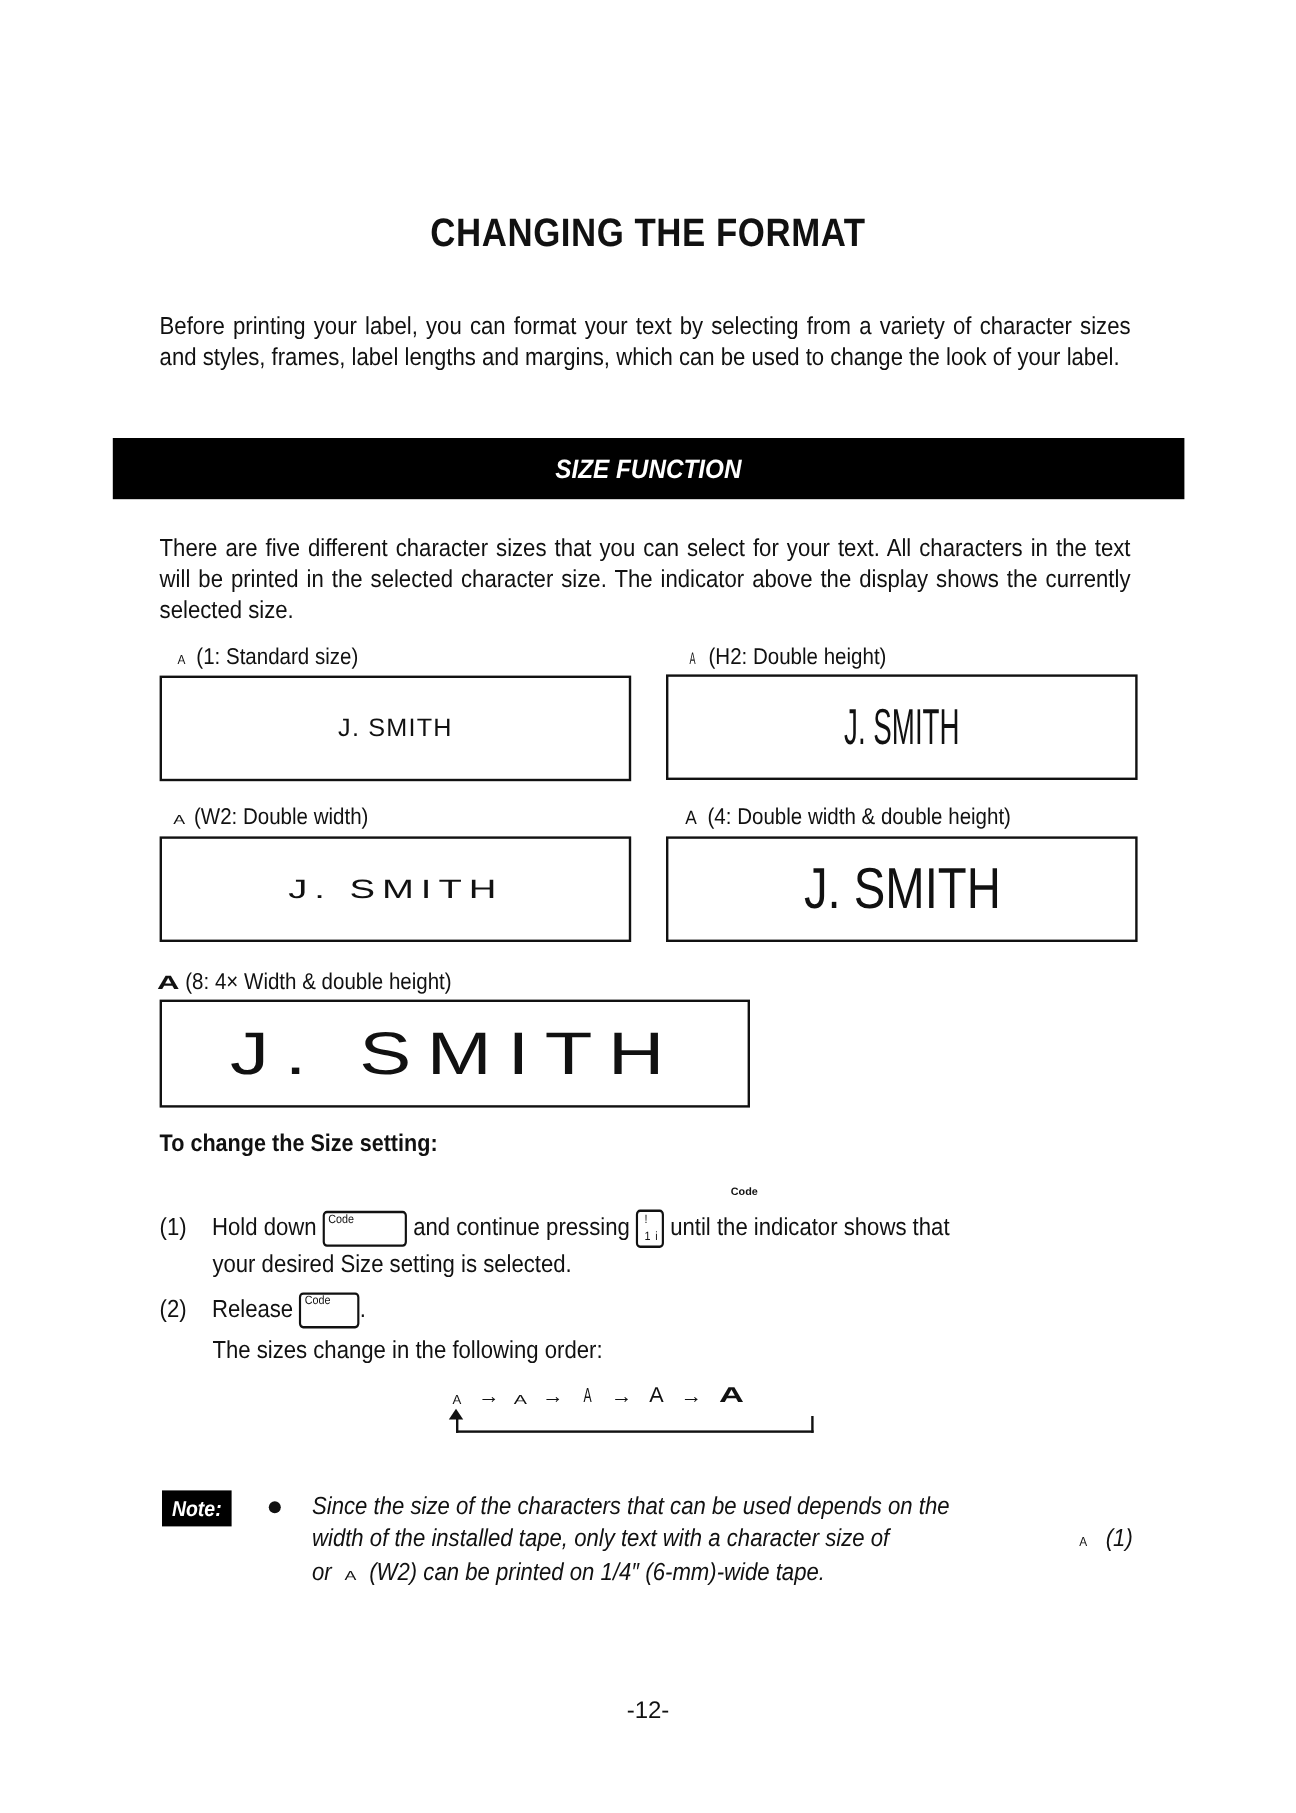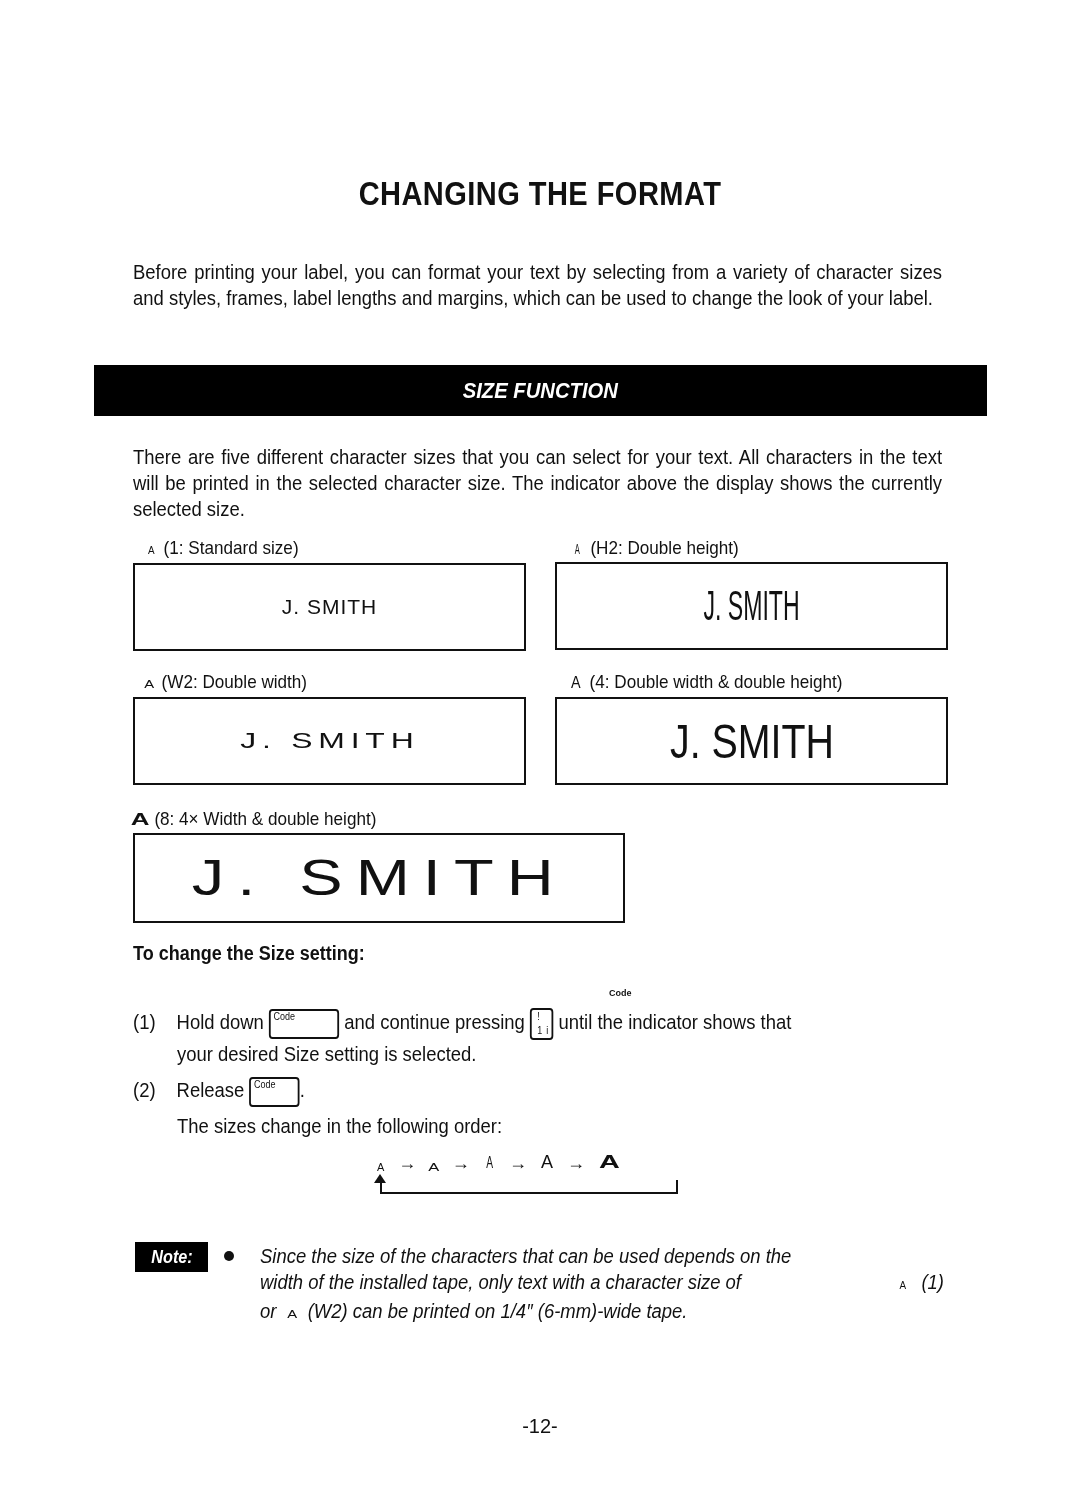--- a/index.html
+++ b/index.html
@@ -20,21 +20,21 @@
   .key { display: inline-block; border: 2px solid #111; border-radius: 4px; position: relative; vertical-align: middle; box-sizing: border-box; }
   .key.code { width: 78px; height: 30px; }
   .key.code .klabel { position: absolute; left: 3px; top: 0; font-size: 10px; font-family: "Liberation Sans", sans-serif; }
   .key.size { width: 26px; height: 32px; }
   .key.size .glyph { position: absolute; font-size: 10px; font-family: "Liberation Sans", sans-serif; }
   .sizelbl { font-size: 9px; font-family: "Liberation Sans", sans-serif; font-weight: bold; }
   .order { left: 377px; top: 1152px; display: flex; align-items: flex-end; gap: 14px; font-family: "Liberation Sans", sans-serif; }
   .arrow { font-size: 18px; line-height: 20px; }
   .loop { left: 380px; top: 1180px; width: 298px; height: 14px; border-left: 2px solid #111; border-right: 2px solid #111; border-bottom: 2px solid #111; box-sizing: border-box; }
   .loop-tip { left: 374px; top: 1174px; width: 0; height: 0; border-left: 6px solid transparent; border-right: 6px solid transparent; border-bottom: 9px solid #111; }
-  .notebadge { left: 135px; top: 1242px; width: 73px; height: 30px; background: #000; color: #fff; display: flex; align-items: center; justify-content: center; }
+  .notebadge { left: 135px; top: 1242px; width: 58px; height: 30px; background: #000; color: #fff; display: flex; align-items: center; justify-content: center; }
   .notebadge span { font-style: italic; font-weight: bold; font-size: 18px; font-family: "Liberation Sans", sans-serif; transform: scaleX(0.9); display: inline-block; }
   .bullet { left: 224px; top: 1251px; width: 10px; height: 10px; border-radius: 50%; background: #111; }
   .note { left: 260px; top: 1243px; width: 760px; font-family: "Liberation Sans", sans-serif; font-style: italic; font-size: 20.5px; line-height: 26px; text-align: justify; transform: scaleX(0.9); transform-origin: left top; }
   .pageno { left: 0; width: 1080px; top: 1415px; text-align: center; font-size: 20px; font-family: "Liberation Sans", sans-serif; }
 </style>
 </head>
 <body>
 
 <div class="abs title">CHANGING THE FORMAT</div>
 

